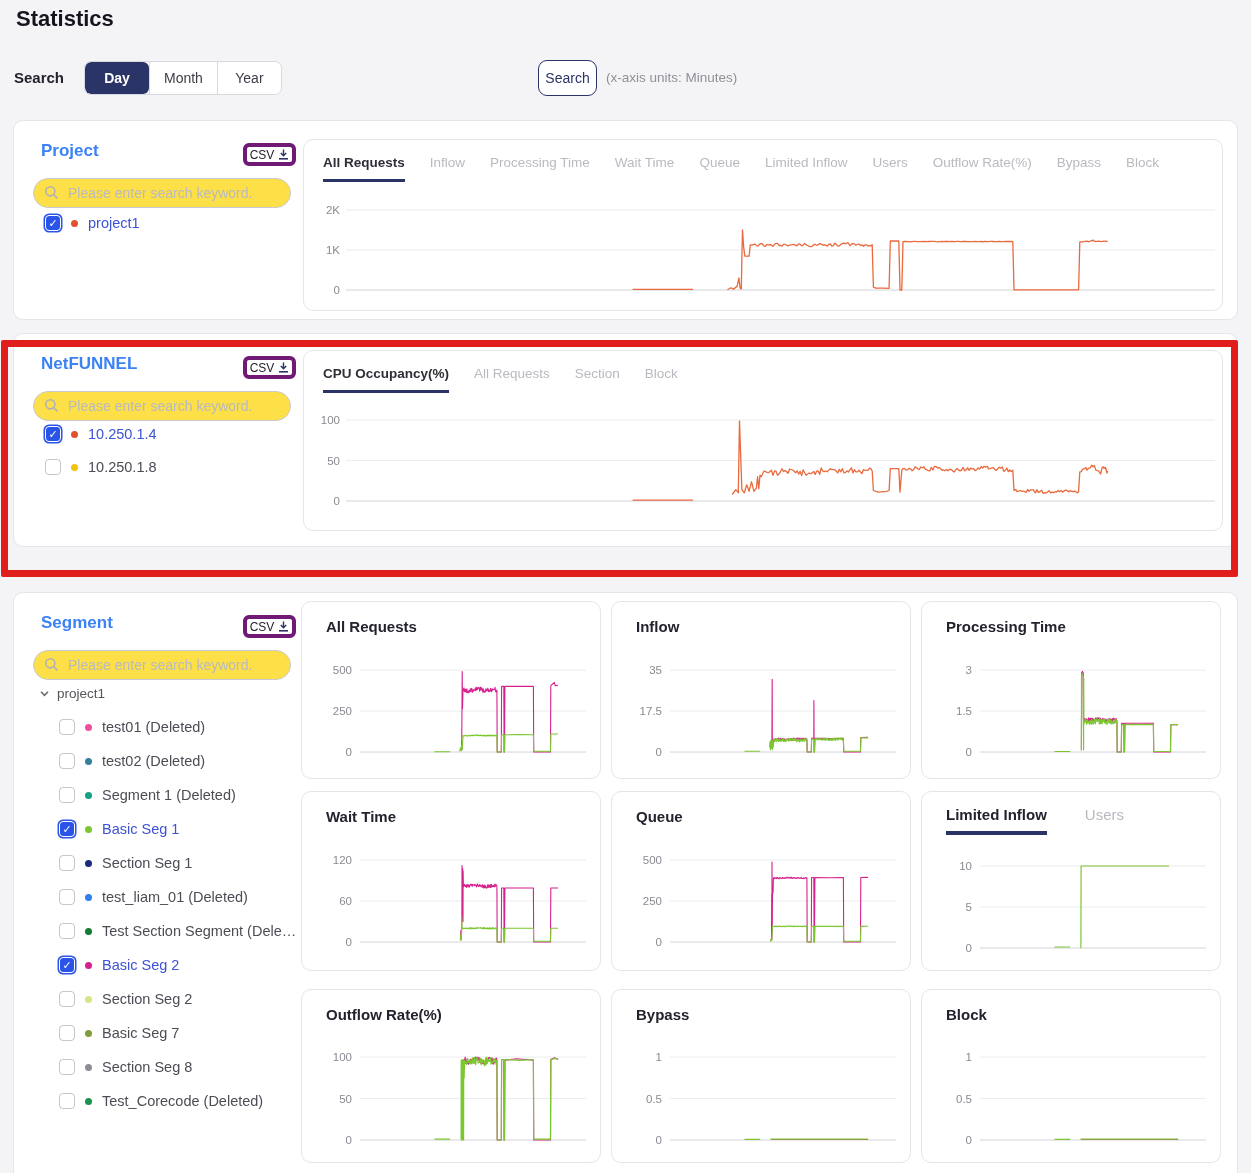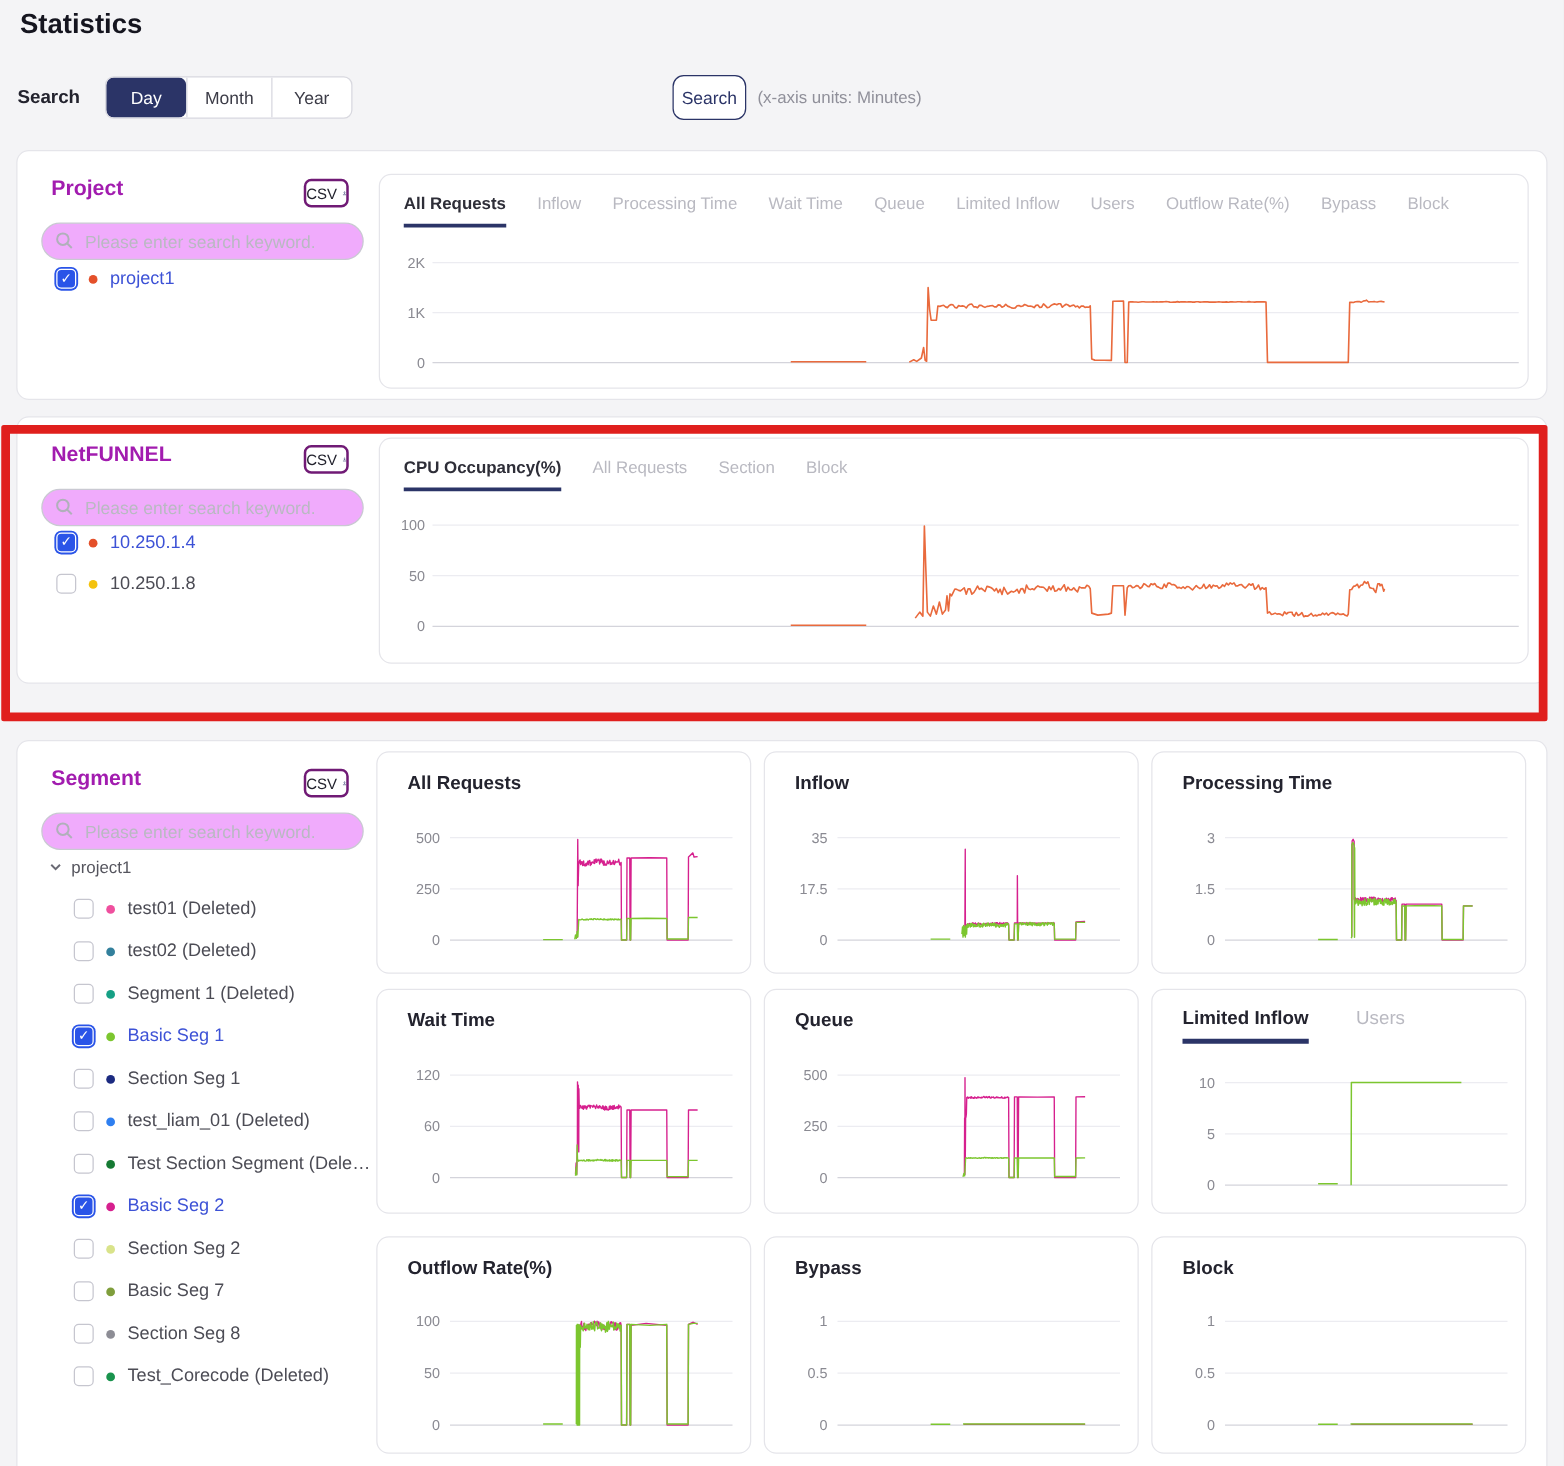--- a/index.html
+++ b/index.html
@@ -6,35 +6,35 @@
   body { background:#e9e9ec; font-family:"Liberation Sans", sans-serif; }
   .page { position:relative; width:1251px; height:1173px; background:#f4f4f6; overflow:hidden; }
 
   .page-title { position:absolute; left:16px; top:6px; font-size:22px; font-weight:700; color:#15151f; }
 
   
   .period-label { position:absolute; left:14px; top:69px; font-size:15px; font-weight:700; color:#23232e; }
   .seg-control { position:absolute; left:84px; top:61px; height:34px; display:flex; background:#fff; border:1px solid #d8d8df; border-radius:7px; overflow:hidden; }
   .seg-item { min-width:64px; padding:0 14px; line-height:32px; text-align:center; font-size:14px; color:#3c3c47; border-left:1px solid #d8d8df; cursor:pointer; }
   .seg-item:first-child { border-left:none; }
-  .seg-item.active { background:#2b3467; color:#fff; border-radius:6px; font-weight:400; }
+  .seg-item.active { background:#2b3467; color:#fff; border-radius:6px; font-weight:700; }
   .date-input { position:absolute; left:291px; top:61px; width:237px; height:34px; background:#fff; border:1px solid #dadae1; border-radius:8px; display:flex; align-items:center; gap:9px; padding:0 12px; font-size:14px; color:#474f63; cursor:pointer; }
   .search-btn { position:absolute; left:538px; top:60px; width:59px; height:36px; background:#fff; border:1.5px solid #2b3467; border-radius:9px; color:#2b3467; font-size:14px; font-weight:500; font-family:inherit; cursor:pointer; }
   .axis-note { position:absolute; left:606px; top:70px; font-size:13.5px; color:#90909a; }
 
   
   .card { position:absolute; left:13px; width:1225px; background:#fff; border:1px solid #e5e5ea; border-radius:10px; }
   #card-project { top:120px; height:200px; }
   #card-netfunnel { top:333px; height:214px; }
   #card-segment { top:592px; height:600px; }
 
-  .pane-title { position:absolute; left:27px; top:20px; font-size:17px; font-weight:700; color:#a21caf; }
-  .csv-btn { position:absolute; left:229px; top:22px; width:36px; height:23px; background:#fff; border:2px solid #701a75; border-radius:6px; color:#23232e; font-size:12px; display:flex; align-items:center; justify-content:center; gap:4px; cursor:pointer; font-family:inherit; }
+  .pane-title { position:absolute; left:27px; top:20px; font-size:17px; font-weight:700; color:#3b82f6; }
+  .csv-btn { position:absolute; left:229px; top:22px; width:53px; height:23px; background:#fff; border:4px solid #701a75; border-radius:6px; color:#23232e; font-size:12px; display:flex; align-items:center; justify-content:center; gap:4px; cursor:pointer; font-family:inherit; }
   .search-wrap { position:absolute; left:19px; top:57px; width:258px; height:30px; }
-  .search-wrap input { width:100%; height:100%; border:1px solid #c9c9d2; border-radius:16px; background:#f0abfc; padding:0 12px 0 34px; font-size:14px; color:#44444e; font-family:inherit; outline:none; }
+  .search-wrap input { width:100%; height:100%; border:1px solid #c9c9d2; border-radius:16px; background:#fde047; padding:0 12px 0 34px; font-size:14px; color:#44444e; font-family:inherit; outline:none; }
   .search-wrap input::placeholder { color:#b9b9c2; }
   .mag-icon { position:absolute; left:11px; top:7px; pointer-events:none; }
 
   .check-list { position:absolute; left:31px; display:flex; flex-direction:column; gap:13px; }
   .check-row { display:flex; align-items:center; gap:10px; height:20px; cursor:pointer; }
   .cb { width:16px; height:16px; border:1px solid #c6c6cf; border-radius:4px; background:#fff; flex:0 0 auto; display:flex; align-items:center; justify-content:center; }
   .cb.checked { background:#2a54e8; border:1px solid #fff; box-shadow:0 0 0 1.5px #2a54e8; color:#fff; font-size:11px; line-height:1; }
   .dot { width:7px; height:7px; border-radius:50%; flex:0 0 auto; }
   .row-lbl { font-size:14.5px; color:#4c4c55; white-space:nowrap; overflow:hidden; text-overflow:ellipsis; max-width:195px; }
   .row-lbl.sel { color:#3d52d6; }

